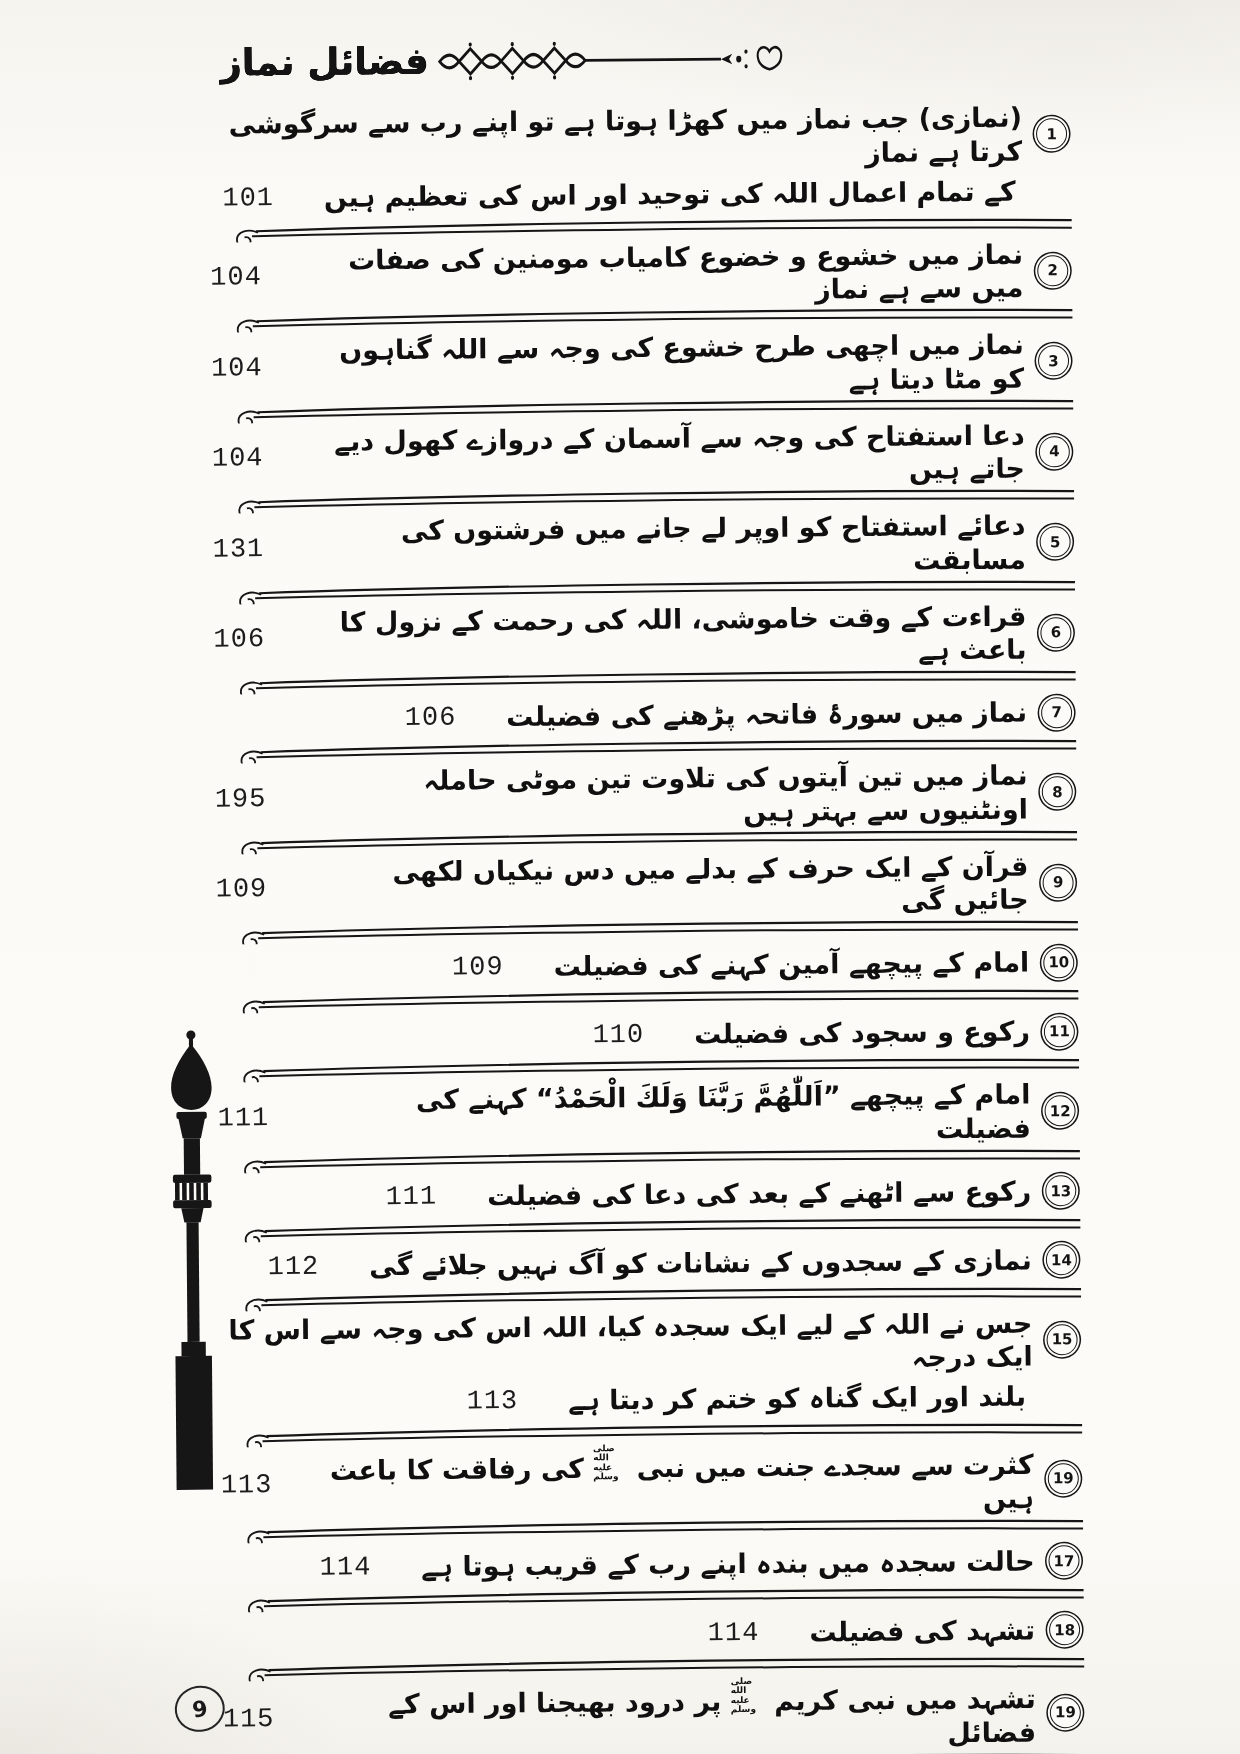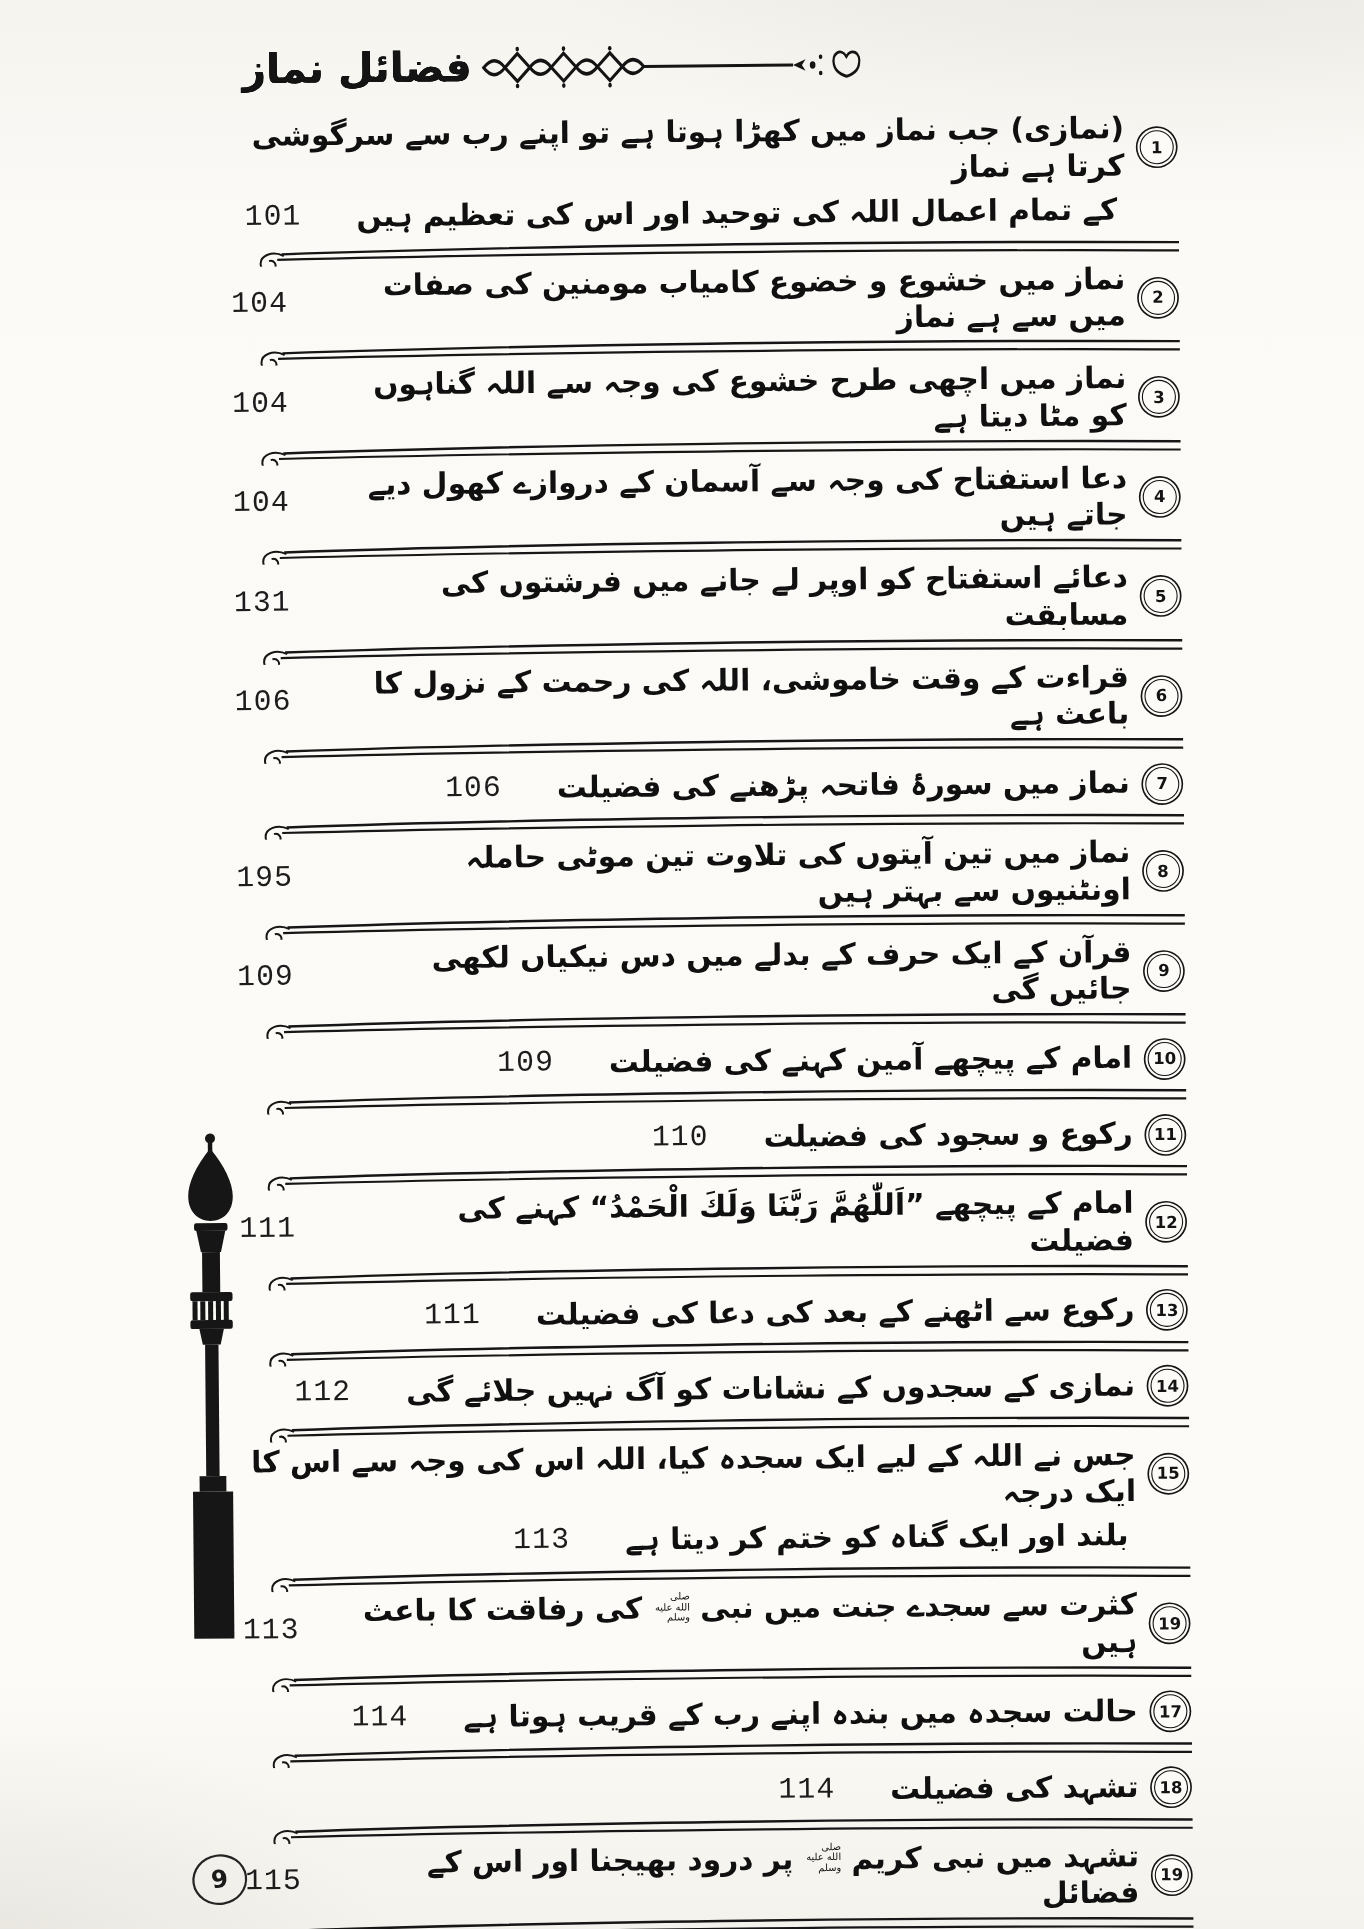--- a/index.html
+++ b/index.html
@@ -29,22 +29,22 @@
          box-shadow:0 0 0 2px #fcfbf7, 0 0 0 3.5px #151515;
          display:flex;align-items:center;justify-content:center;
          font-size:15px;font-weight:bold;background:#fcfbf7;margin:3px 4px 3px 2px;}
   .text{font-size:27px;font-weight:bold;line-height:1.25;color:#101010;}
   .indent{margin-inline-start:56px;}
   .pagenum{margin-inline-start:auto;margin-inline-end:38px;direction:ltr;
            font-size:27px;font-weight:normal;color:#1c1c1c;letter-spacing:1px;
            font-family:Liberation Mono, monospace;}
   .divider{height:20px;margin:1px 0 2px;}
   .divider svg{width:100%;height:100%;display:block;}
-  .saw{display:inline-block;width:34px;font-size:9px;line-height:1.05;text-align:right;
-       vertical-align:-4px;font-weight:normal;transform:translateY(-2px);}
+  .saw{display:inline-block;width:34px;font-size:9px;line-height:1.05;text-align:left;
+       vertical-align:-4px;font-weight:bold;transform:translateY(-2px);}
 
   
   .minaret{position:absolute;left:154px;top:1024px;width:68px;height:470px;}
   .minaret svg{width:100%;height:100%;display:block;}
 
   
   .folio{position:absolute;left:166px;top:1682px;width:46px;height:42px;
          border:2.5px solid #242424;border-radius:50%;transform:rotate(-8deg);
          display:flex;align-items:center;justify-content:center;
          font-size:22px;font-weight:bold;color:#1a1a1a;background:transparent;}

